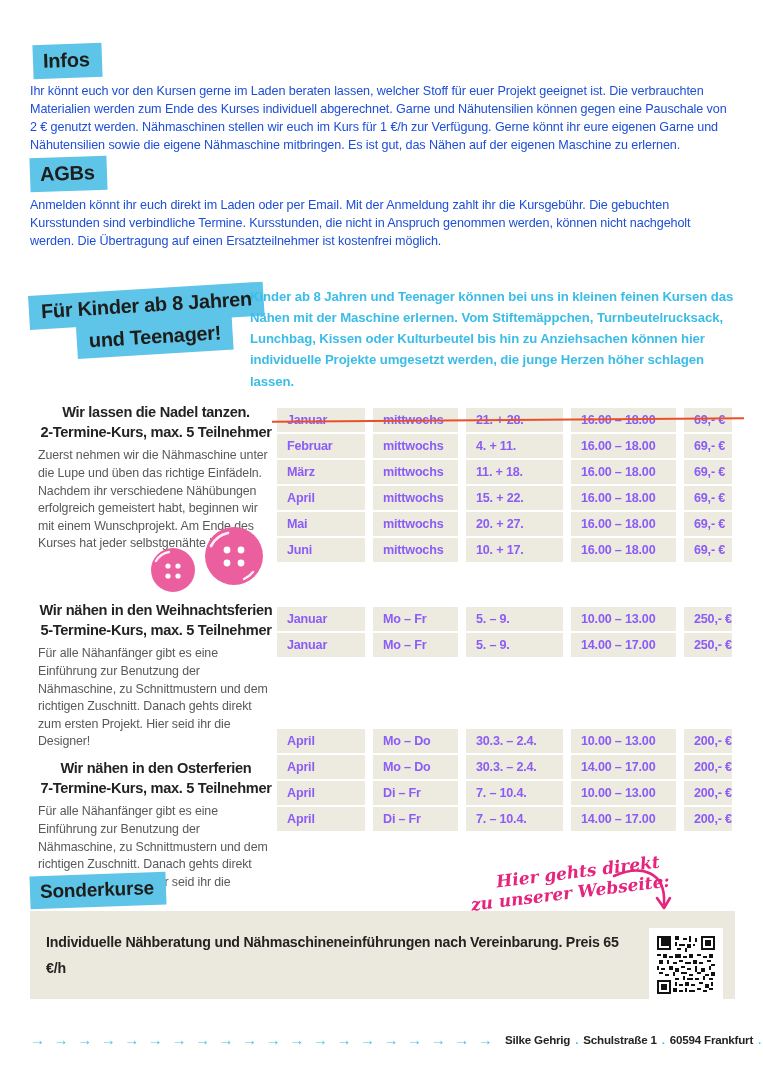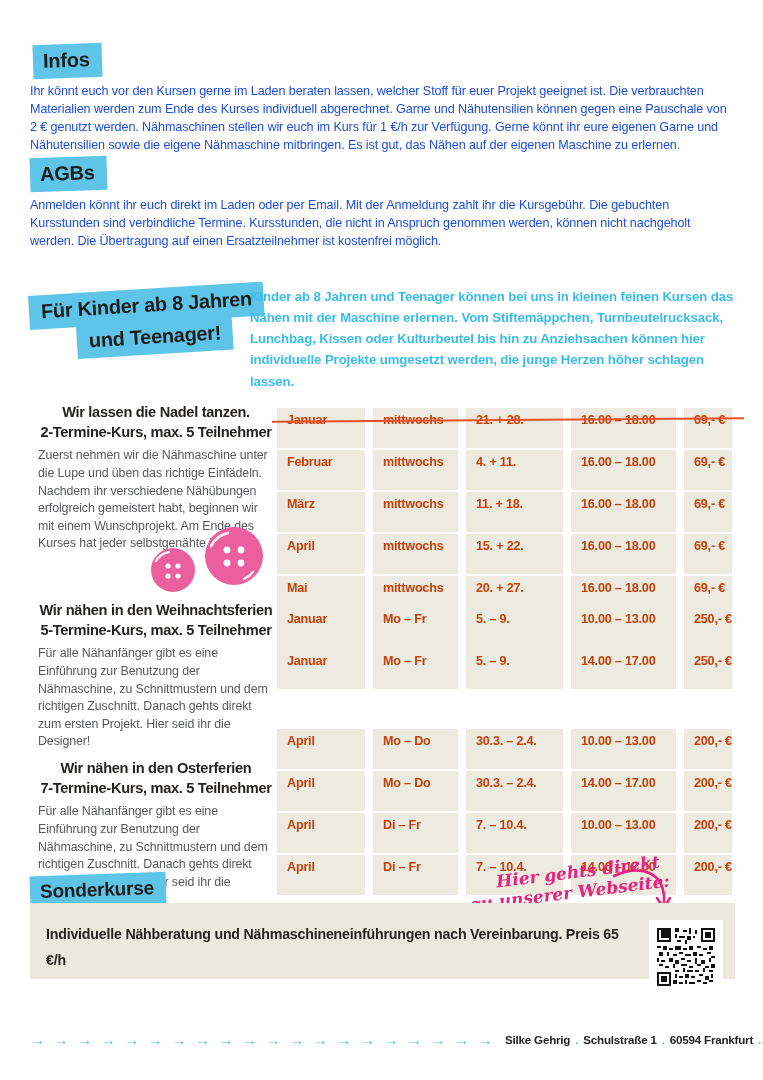--- a/index.html
+++ b/index.html
@@ -37,31 +37,31 @@
   .course-body{
     font-size:12.4px;line-height:1.42;color:#58595b;margin-top:5px;letter-spacing:-0.1px;
   }
   
   .ctable{display:flex;flex-direction:column;row-gap:2px;width:455px;}
   .trow{
     display:grid;grid-template-columns:88px 85px 97px 105px 48px;column-gap:8px;
     position:relative;
   }
   .tcell{
-    background:#edebdf;height:40px;line-height:24px;font-weight:bold;
-    font-size:12.6px;color:#c2410c;padding-left:10px;letter-spacing:-0.2px;
+    background:#edebdf;height:24px;line-height:24px;font-weight:bold;
+    font-size:12.6px;color:#8b5cf6;padding-left:10px;letter-spacing:-0.2px;
     white-space:nowrap;overflow:visible;
   }
   .trow.struck::after{
     content:"";position:absolute;left:-5px;right:-12px;top:11px;height:2.4px;
     background:#e8502a;transform:rotate(-0.45deg);pointer-events:none;
   }
   
   .bigbox{
-    background:#ebe9dd;width:705px;height:76px;
+    background:#ebe9dd;width:705px;height:88px;margin-top:8px;
   }
   .bigbox .boxtext{
     font-size:14.2px;font-weight:bold;color:#242321;line-height:1.8;
     letter-spacing:-0.2px;
   }
   .handnote{
     font-family:"DejaVu Serif",serif;font-style:italic;font-weight:bold;
     color:#e5247e;font-size:17px;transform:rotate(-7deg);line-height:1.15;
     white-space:nowrap;
   }

